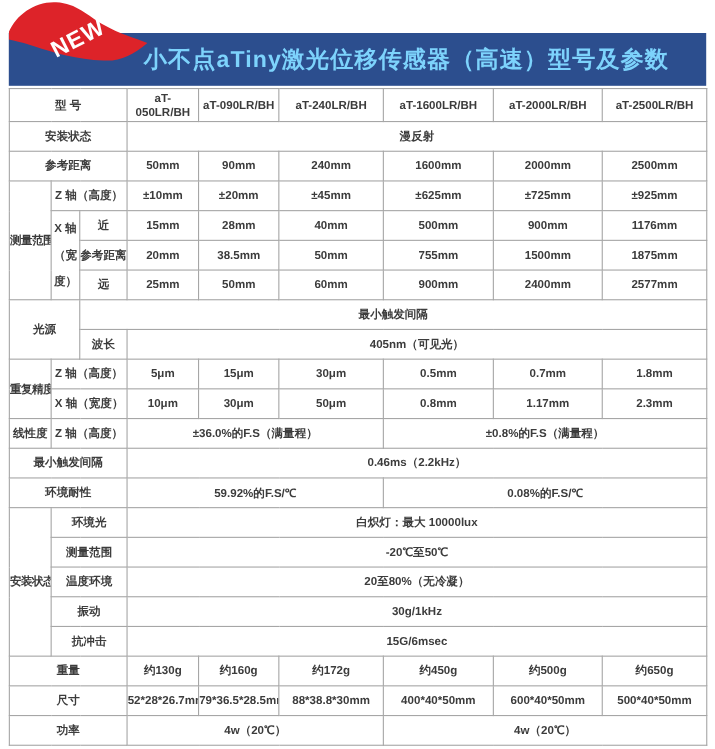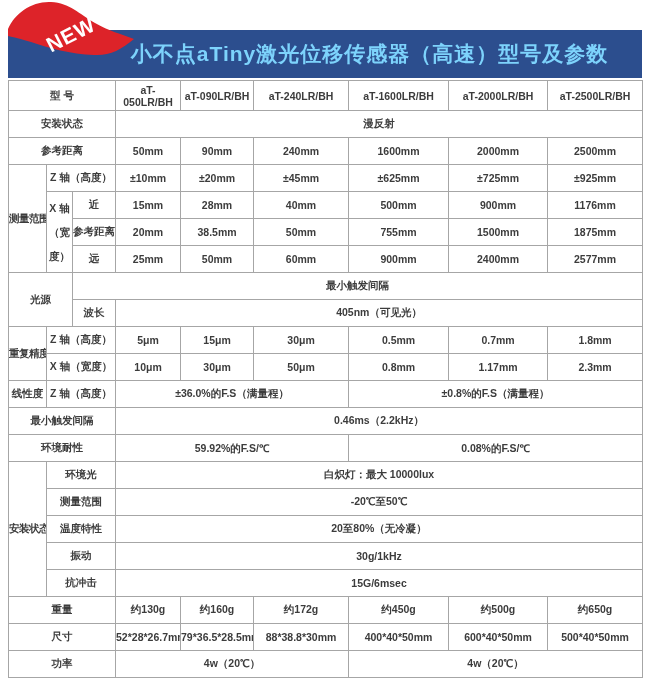--- a/index.html
+++ b/index.html
@@ -175,21 +175,21 @@
   <tr>
     <td rowspan="5" class="glabel">安装状态</td>
     <td colspan="2">环境光</td>
     <td colspan="6">白炽灯：最大 10000lux</td>
   </tr>
   <tr>
     <td colspan="2">测量范围</td>
     <td colspan="6">-20℃至50℃</td>
   </tr>
   <tr>
-    <td colspan="2">温度特性</td>
+    <td colspan="2">温度环境</td>
     <td colspan="6">20至80%（无冷凝）</td>
   </tr>
   <tr>
     <td colspan="2">振动</td>
     <td colspan="6">30g/1kHz</td>
   </tr>
   <tr>
     <td colspan="2">抗冲击</td>
     <td colspan="6">15G/6msec</td>
   </tr>

